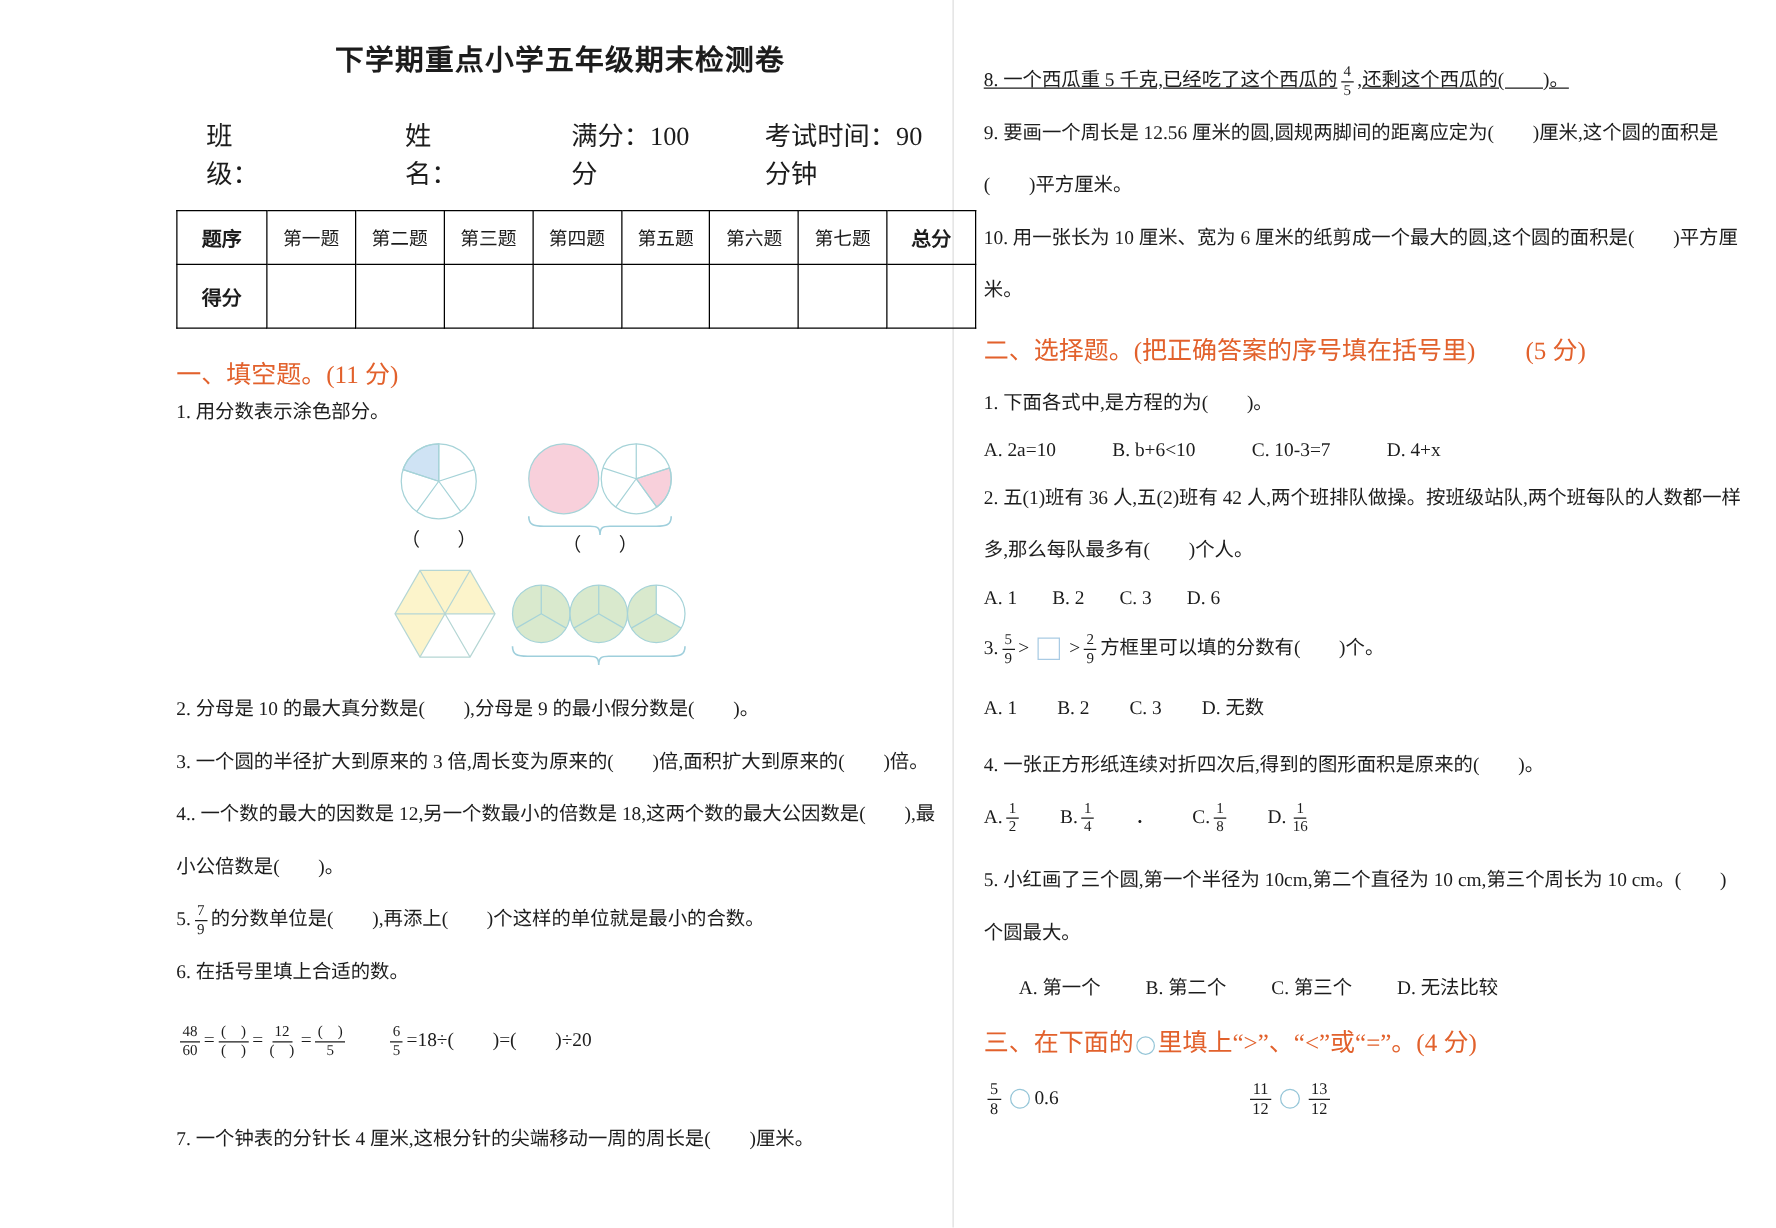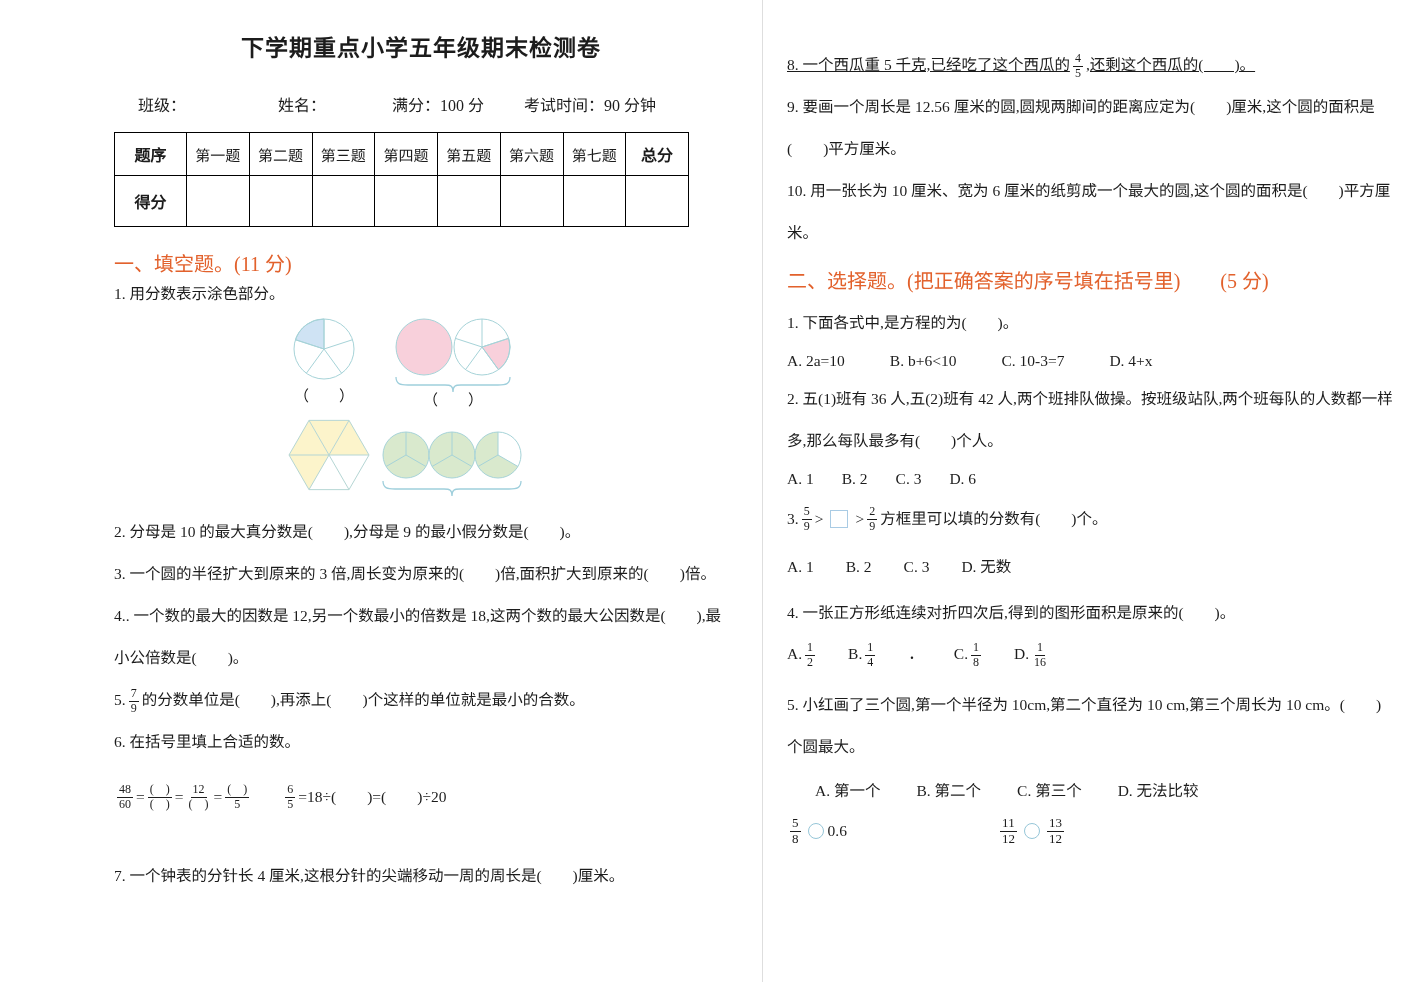--- a/index.html
+++ b/index.html
@@ -4,31 +4,31 @@
 <style>
   * { box-sizing: border-box; }
   html,body { margin:0; padding:0; }
   body {
     width:1421px; height:982px; background:#ffffff; overflow:hidden; position:relative;
     font-family:"Liberation Serif","DejaVu Serif",serif; color:#1c1c1c;
   }
   .col-divider { position:absolute; left:762px; top:0; width:1px; height:982px; background:#dedede; }
 
   .col { position:absolute; top:0; }
-  .col-left  { left:114px; width:614px; }
+  .col-left  { left:141px; width:614px; }
   .col-right { left:787px; width:606px; }
 
   .title { margin:34px 0 0; text-align:center; font-size:23px; font-weight:700; letter-spacing:1px; line-height:30px; }
 
-  .info-row { margin-top:28px; display:flex; align-items:center; font-size:16px; }
+  .info-row { margin-top:28px; display:flex; align-items:center; font-size:21px;gap:15px; }
   .i-class { margin-left:24px; margin-right:92px; }
   .i-name  { margin-right:66px; }
   .i-score { margin-right:40px; }
 
-  table.score-table { border-collapse:collapse; table-layout:fixed; width:575px; margin-top:16px; }
+  table.score-table { border-collapse:collapse; table-layout:fixed; width:640px; margin-top:16px; }
   table.score-table th, table.score-table td { border:1px solid #000; text-align:center; padding:0; }
   table.score-table th { height:43px; font-size:15px; font-weight:400; }
   table.score-table th.hdr-strong { font-weight:700; font-size:16px; }
   table.score-table td { height:51px; }
   td.row-label { font-weight:700; font-size:16px; }
   .c0 { width:72px; }
 
   .section-heading { color:#e2612c; font-size:20px; margin:24px 0 0; line-height:26px; }
   .col-right .section-heading { margin-top:6px; line-height:42px; }
 
@@ -280,20 +280,23 @@
   </p>
 
   <p class="q mt10">5. 小红画了三个圆,第一个半径为 10cm,第二个直径为 10 cm,第三个周长为 10 cm。(　　)个圆最大。</p>
   <p class="opts opts-c5">
     <span>A. 第一个</span>
     <span>B. 第二个</span>
     <span>C. 第三个</span>
     <span>D. 无法比较</span>
   </p>
 
+  <p class="section-heading mt10">
+    <span>三、在下面的</span><span class="cmp-circle heading-circle"></span><span>里填上“&gt;”、“&lt;”或“=”。(4 分)</span>
+  </p>
 
   <div class="cmp-row">
     <span class="cmp-item">
       <span class="frac">
           <span class="num">5</span>
           <span class="den">8</span>
         </span>
       <span class="cmp-circle"></span>
       <span>0.6</span>
     </span>

